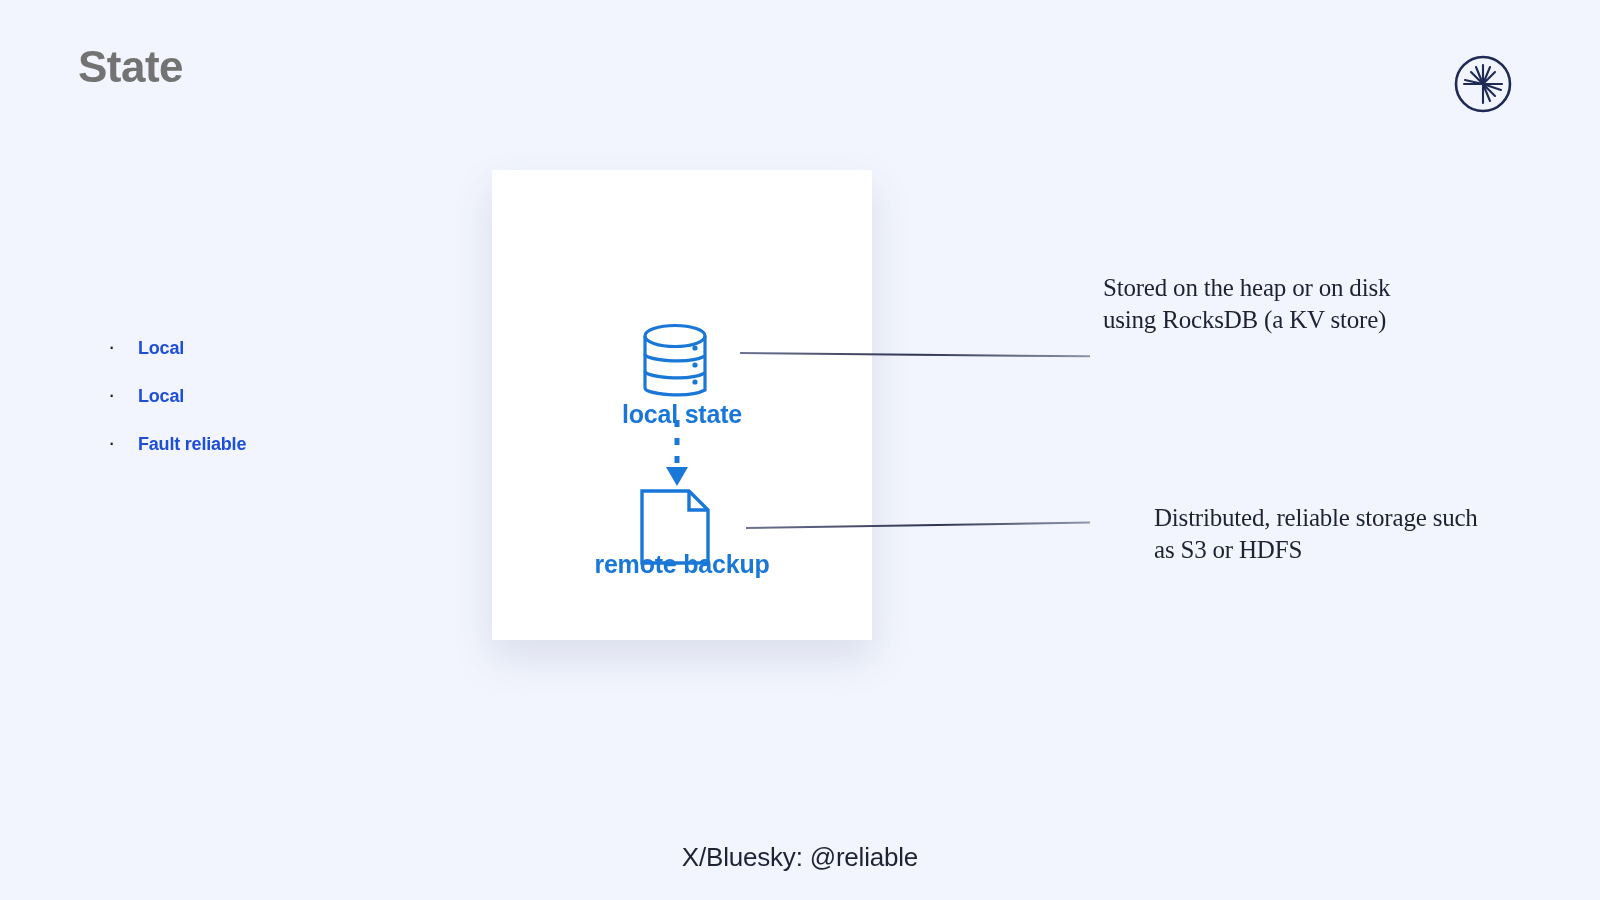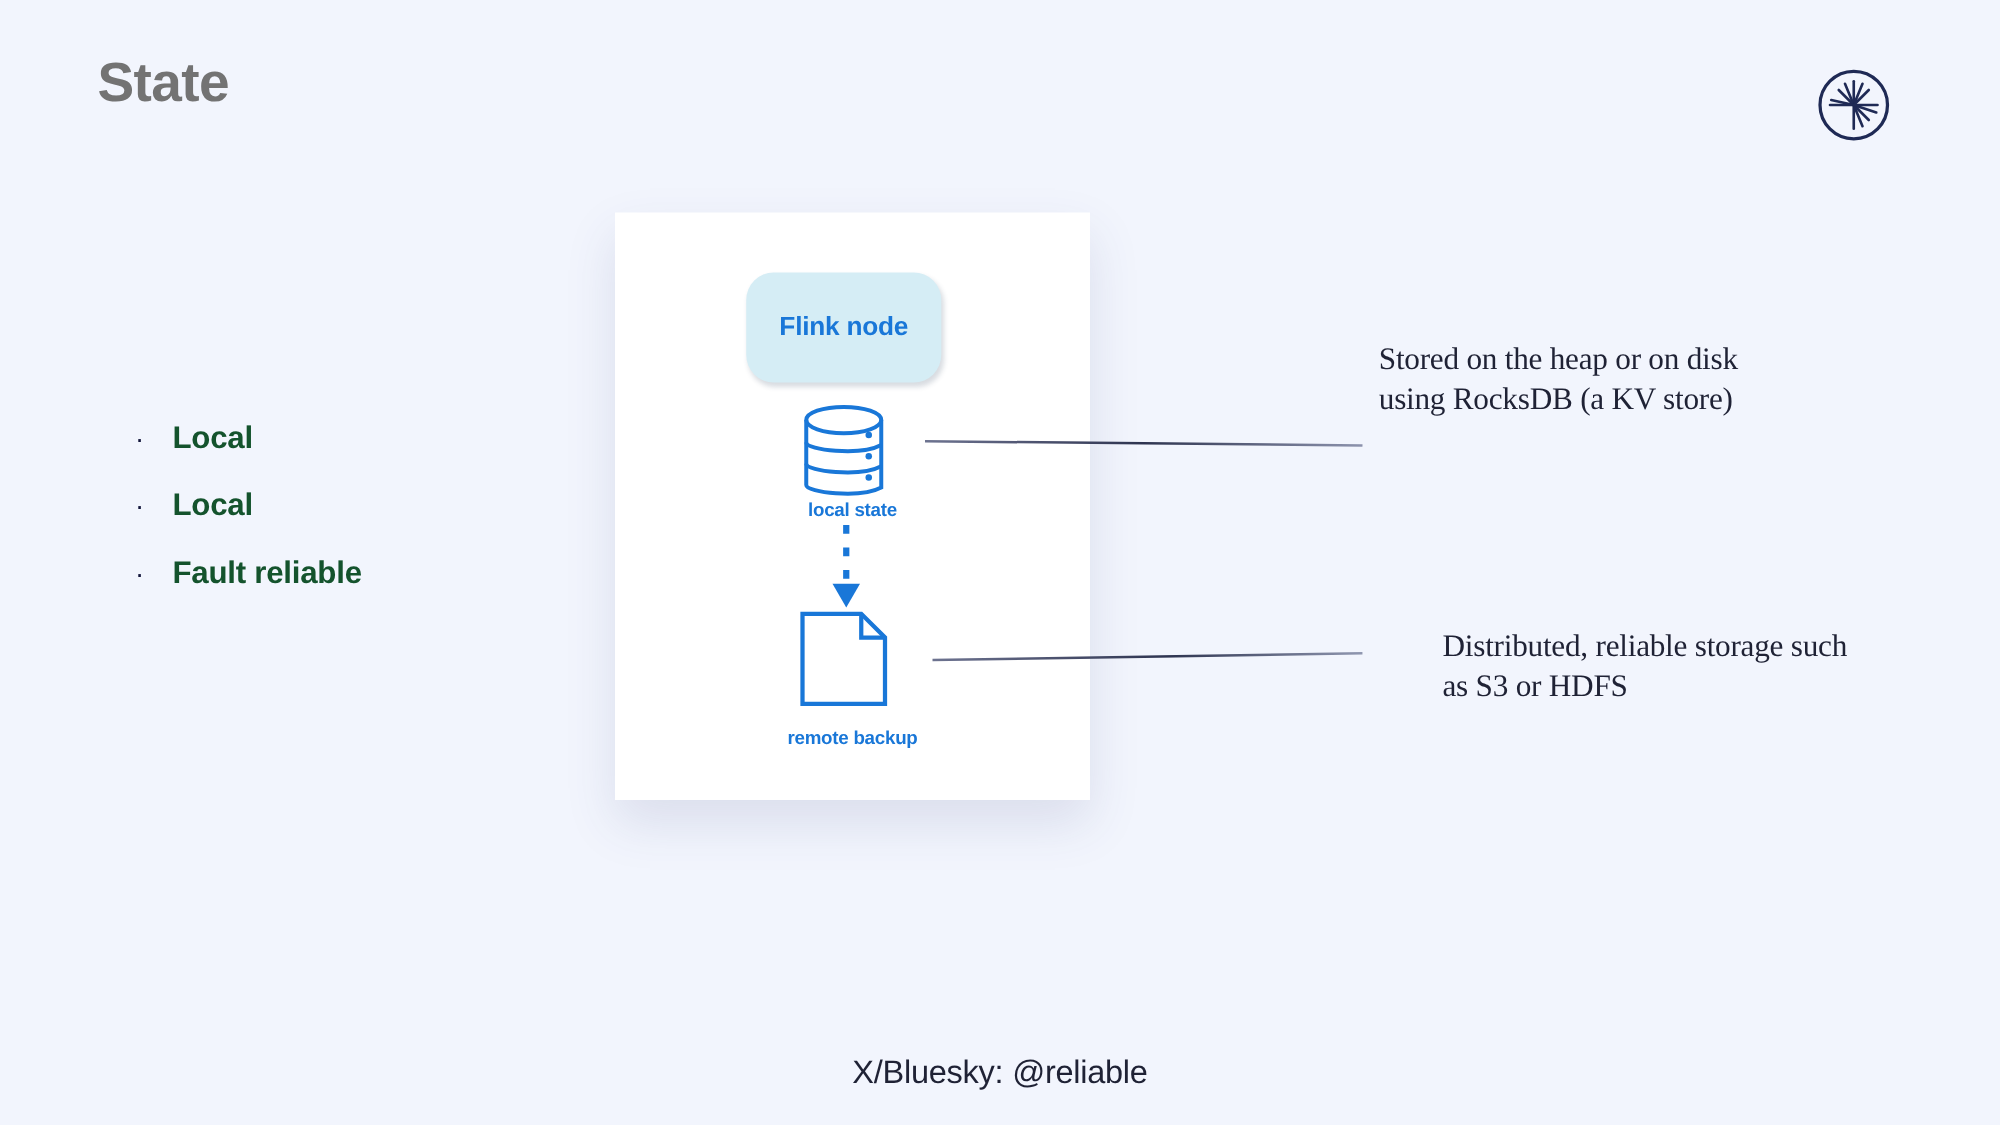--- a/index.html
+++ b/index.html
@@ -73,23 +73,23 @@
     margin-bottom: 25px;
   }
   .bullet-dot {
     width: 30px;
     flex: 0 0 30px;
     color: #11143a;
     font-size: 22px;
     line-height: 1;
   }
   .bullet-label {
-    font-size: 25px;
-    font-weight: bold;
-    color: #14532d;
+    font-size: 18px;
+    font-weight: bold;
+    color: #1d4ed8;
     letter-spacing: -0.2px;
   }
 
   
   .diagram-card {
     position: absolute;
     left: 492px;
     top: 170px;
     width: 380px;
     height: 470px;
@@ -130,27 +130,27 @@
     top: 318px;
     width: 78px;
     height: 78px;
   }
 
   .node-label {
     position: absolute;
     width: 380px;
     left: 0;
     text-align: center;
-    font-size: 15px;
+    font-size: 25px;
     font-weight: bold;
     color: #1977d8;
     letter-spacing: -0.2px;
   }
   .node-label.local { top: 230px; }
-  .node-label.remote { top: 412px; }
+  .node-label.remote { top: 380px; }
 
   .dashed-arrow {
     position: absolute;
     left: 160px;
     top: 248px;
     width: 50px;
     height: 70px;
   }
 
   
@@ -236,23 +236,20 @@
     <span class="bullet-label">Local</span>
   </div>
   <div class="bullet-row">
     <span class="bullet-dot">·</span>
     <span class="bullet-label">Fault reliable</span>
   </div>
 </div>
 
 <div class="diagram-card">
 
-  <div class="flink-node">
-    <span class="flink-node-label">Flink node</span>
-  </div>
 
   <span class="db-icon-wrap">
     <svg viewBox="0 0 86 80" width="86" height="80" aria-hidden="true">
       <g fill="none" stroke="#1977d8" stroke-width="3.2">
         <ellipse cx="43" cy="14" rx="30" ry="10.5"></ellipse>
         <path d="M13 14 V 66 C 13 72 56 77 73 68 V 14"></path>
         <path d="M13 32 C 13 38 56 43 73 34"></path>
         <path d="M13 49 C 13 55 56 60 73 51"></path>
       </g>
       <g fill="#1977d8">

